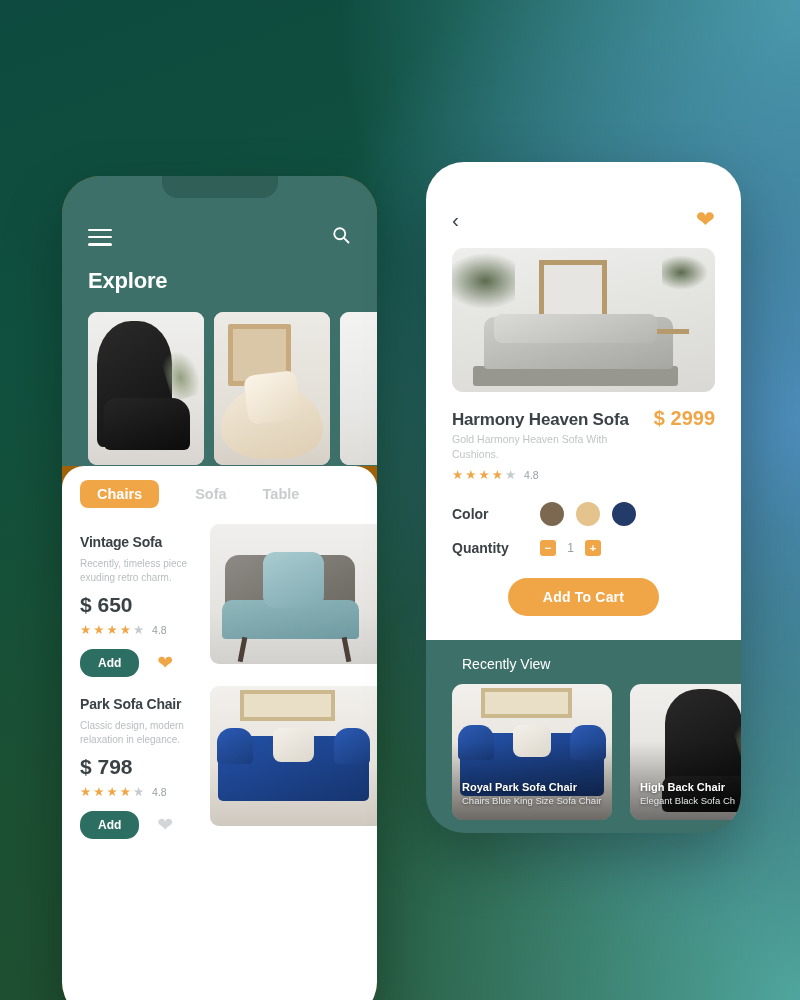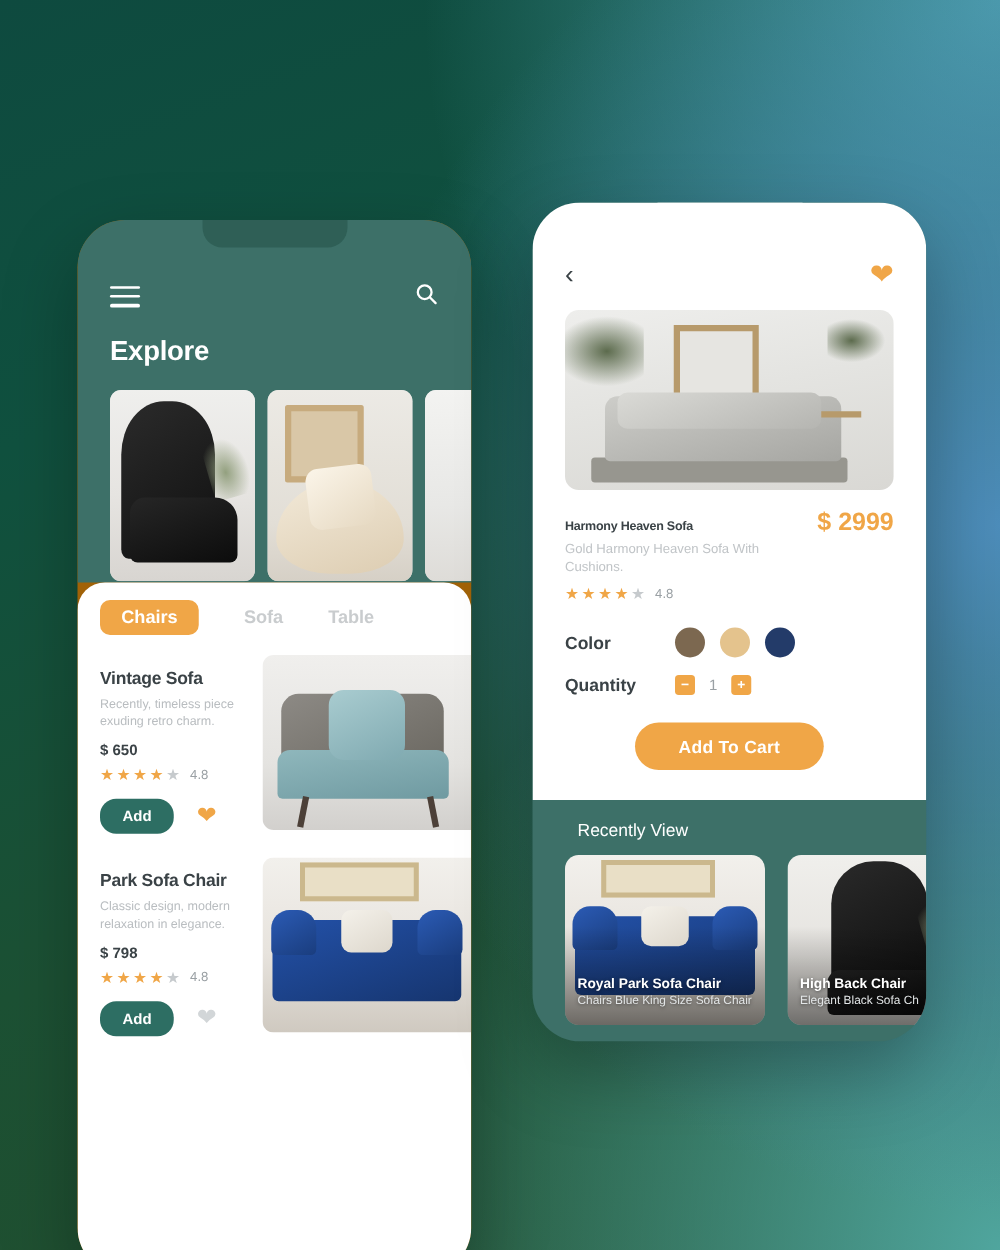--- a/index.html
+++ b/index.html
@@ -176,21 +176,21 @@
     margin-bottom: 7px;
     letter-spacing: -0.2px;
   }
   .p-desc {
     font-size: 10px;
     line-height: 1.35;
     color: #b9bdc0;
     margin-bottom: 9px;
   }
   .p-price {
-    font-size: 12px;
+    font-size: 21px;
     font-weight: 700;
     color: #3a4246;
     margin-bottom: 7px;
   }
   .rating { display: flex; align-items: center; gap: 2px; margin-bottom: 12px; }
   .star { font-size: 12.5px; color: #f0a647; line-height: 1; }
   .star.off { color: #c6cacd; }
   .rate-num { font-size: 10.5px; color: #9aa0a4; margin-left: 6px; }
 
   .p-actions { display: flex; align-items: center; gap: 18px; }
@@ -239,21 +239,21 @@
     height: 144px;
     border-radius: 11px;
     overflow: hidden;
   }
 
   .rp-titlerow {
     position: absolute;
     top: 245px; left: 26px; right: 26px;
     display: flex; align-items: baseline; justify-content: space-between;
   }
-  .rp-title { font-size: 10px; font-weight: 700; color: #3a4246; letter-spacing: -0.2px; }
+  .rp-title { font-size: 17px; font-weight: 700; color: #3a4246; letter-spacing: -0.2px; }
   .rp-price { font-size: 20px; font-weight: 700; color: #f0a647; }
 
   .rp-desc {
     position: absolute;
     top: 270px; left: 26px; width: 180px;
     font-size: 10.5px; line-height: 1.45; color: #c0c4c7;
   }
   .rp-rating { position: absolute; top: 307px; left: 26px; display: flex; align-items: center; gap: 2px; }
 
   .opt-row {

